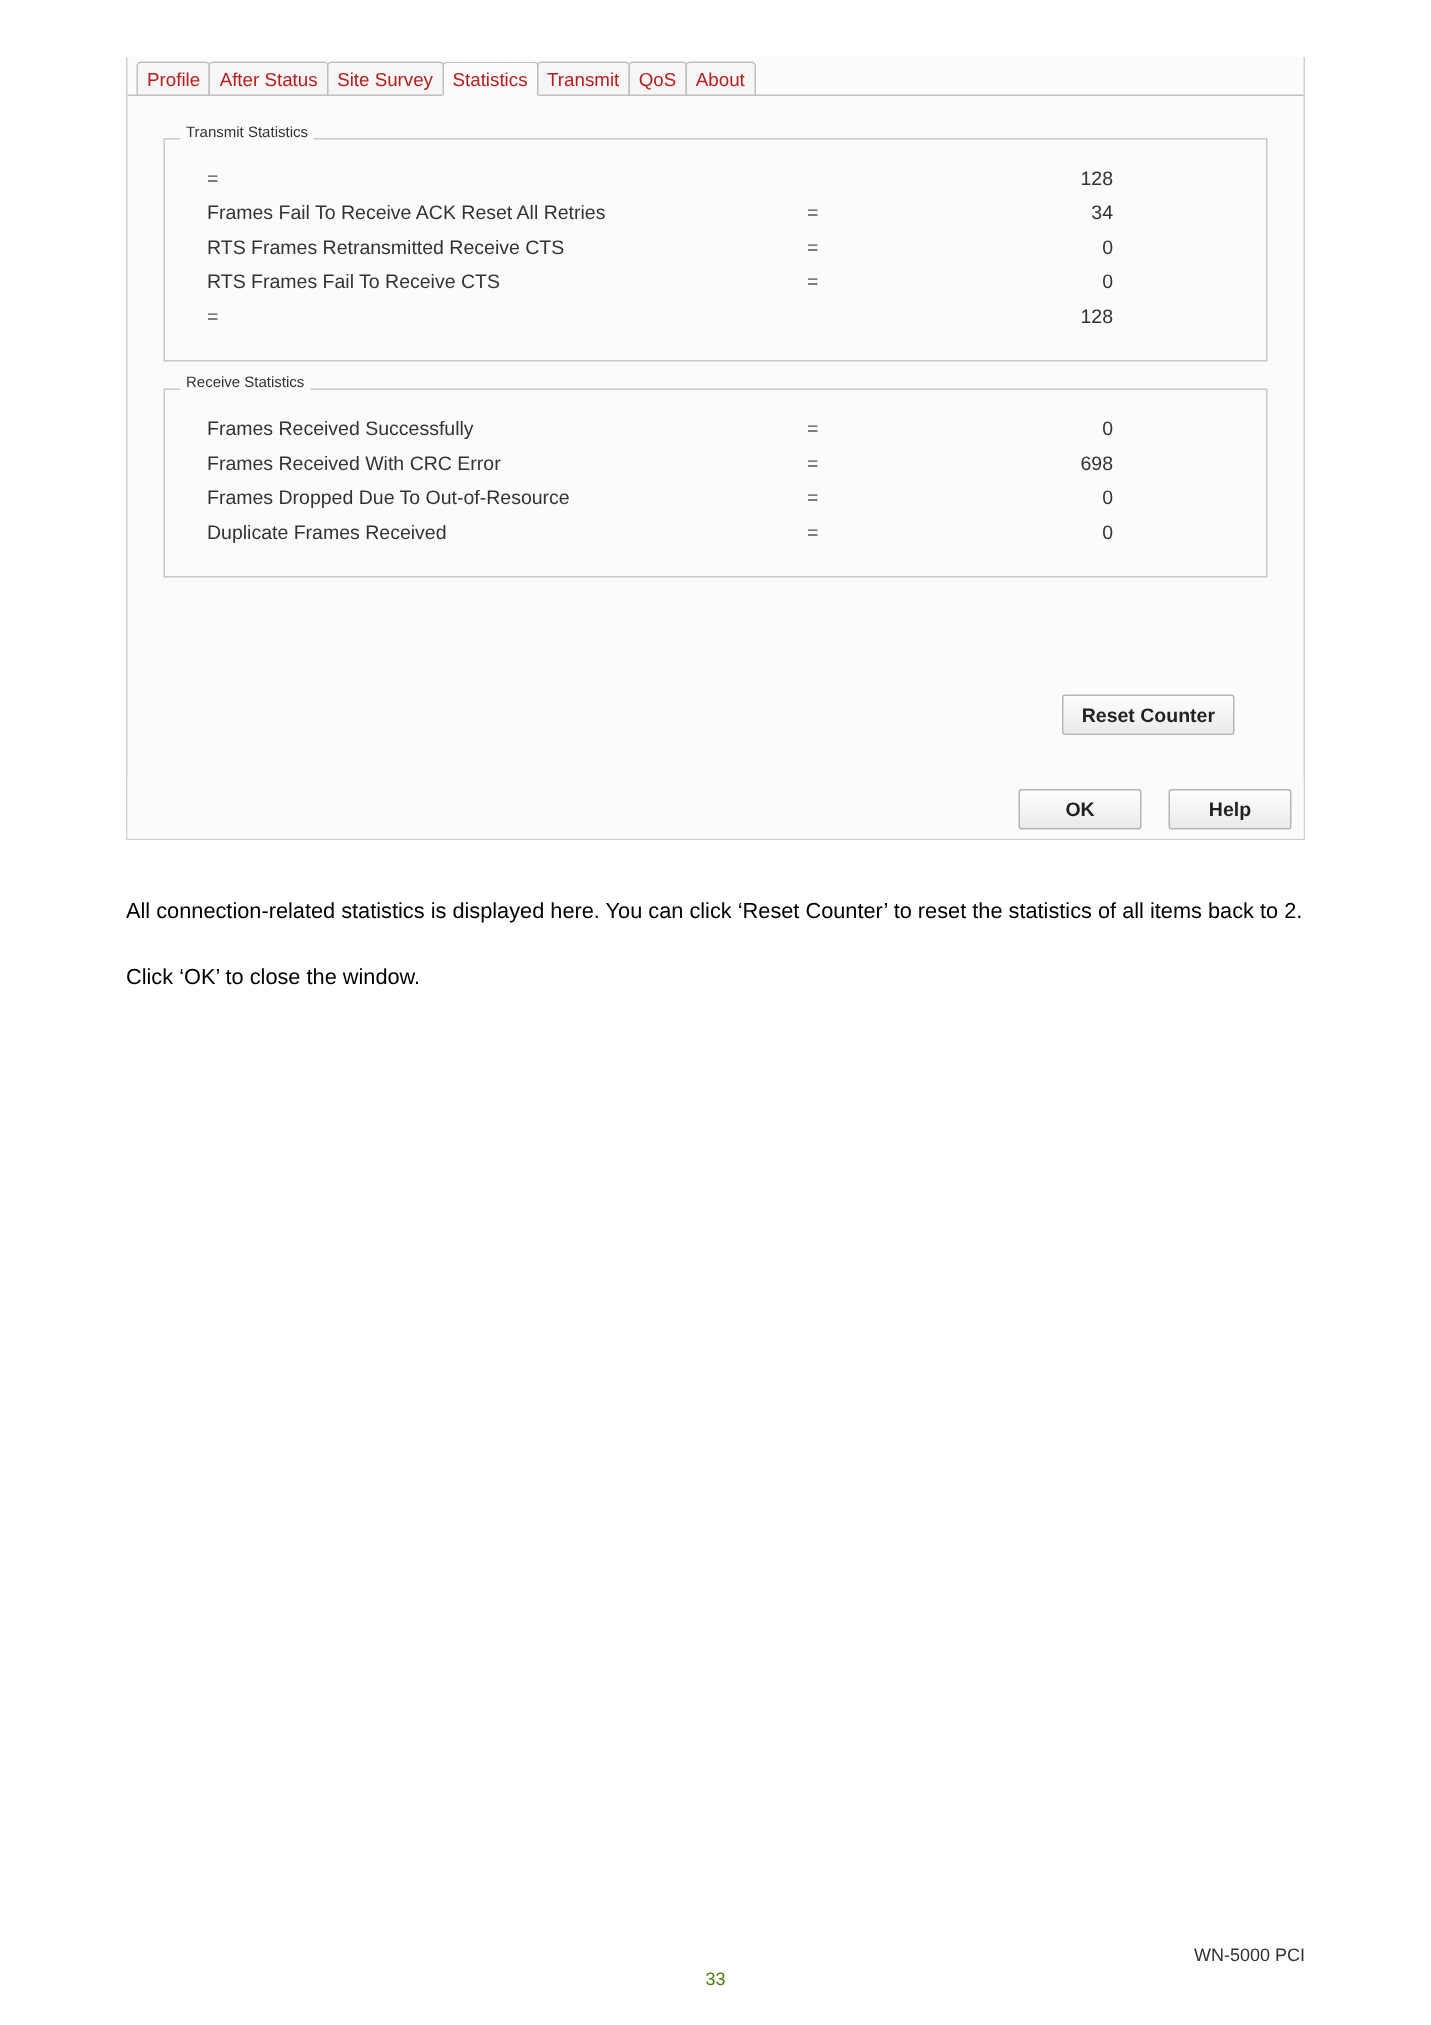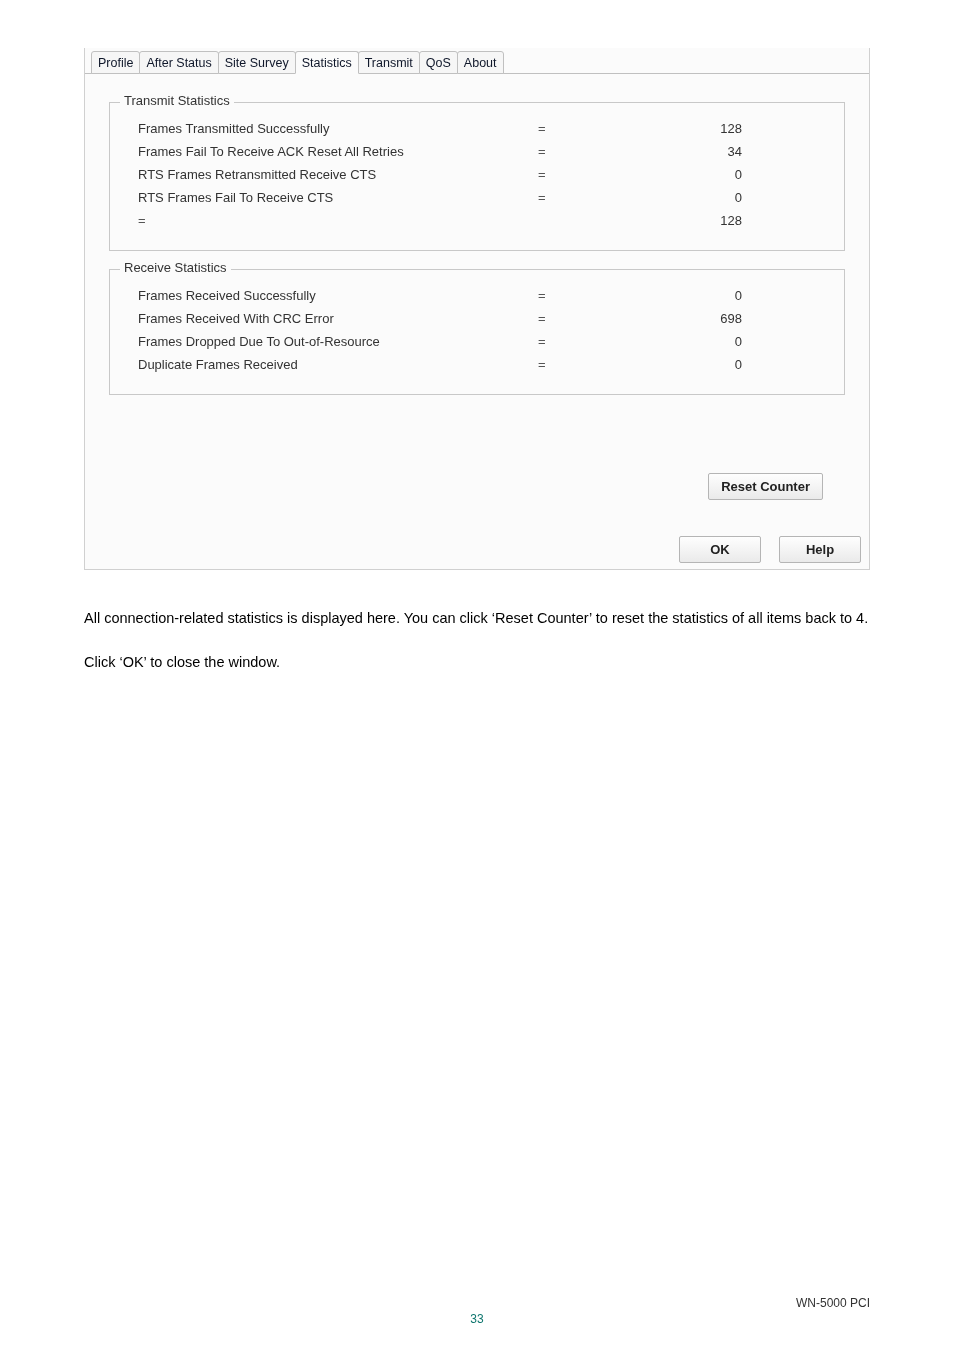--- a/index.html
+++ b/index.html
@@ -24,22 +24,22 @@
     padding: 0;
   }
   
   .tabs {
     display: flex;
     align-items: flex-end;
     height: 26px;
     padding: 0 6px;
     font-family: Tahoma, Arial, sans-serif;
     font-size: 12.5px;
-    color: #0f172a;
-    margin-top: 18px;
+    color: #b91c1c;
+    margin-top: 8px;
   }
   .tab {
     padding: 4px 6px 3px 6px;
     border: 1px solid #c0c0c0;
     border-bottom: 1px solid #c0c0c0;
     border-radius: 3px 3px 0 0;
     background: #f6f6f6;
     margin-right: -1px;
     cursor: default;
     white-space: nowrap;
@@ -64,21 +64,21 @@
     font-family: Tahoma, Arial, sans-serif;
     font-size: 13px;
     color: #333;
   }
   .groupbox .legend {
     position: absolute;
     top: -10px;
     left: 10px;
     background: #fbfbfb;
     padding: 0 4px;
-    font-size: 13px;
+    font-size: 10px;
     color: #333;
   }
   .stat-row {
     display: flex;
     align-items: center;
     padding: 4px 0 4px 16px;
   }
   .stat-label {
     flex: 0 0 400px;
   }
@@ -126,21 +126,21 @@
     font-size: 14.5px;
     line-height: 2.0;
     color: #000;
   }
   .footer-pagenum {
     position: absolute;
     left: 0; right: 0;
     bottom: 24px;
     text-align: center;
     font-size: 12px;
-    color: #0f766e;
+    color: #4d7c0f;
   }
   .footer-model {
     position: absolute;
     right: 84px;
     bottom: 40px;
     font-size: 12px;
     color: #333;
   }
 </style>
 </head>
@@ -159,21 +159,20 @@
       <div class="tab">QoS</div>
       <div class="tab">About</div>
     </div>
 
     <div class="tabpage">
 
       <div class="groupbox">
         <div class="legend">Transmit Statistics</div>
 
         <div class="stat-row">
-          <div class="stat-label">Frames Transmitted Successfully</div>
           <div class="stat-eq">=</div>
           <div class="stat-val">128</div>
         </div>
         <div class="stat-row">
           <div class="stat-label">Frames Fail To Receive ACK Reset All Retries</div>
           <div class="stat-eq">=</div>
           <div class="stat-val">34</div>
         </div>
         <div class="stat-row">
           <div class="stat-label">RTS Frames Retransmitted Receive CTS</div>
@@ -223,20 +222,20 @@
     </div>
 
     <div class="dlg-buttons">
       <span class="btn">OK</span>
       <span class="btn">Help</span>
     </div>
 
   </div>
 
   <div class="doc-text">
-    <p>All connection-related statistics is displayed here. You can click ‘Reset Counter’ to reset the statistics of all items back to 4.</p>
+    <p>All connection-related statistics is displayed here. You can click ‘Reset Counter’ to reset the statistics of all items back to 2.</p>
     <p>Click ‘OK’ to close the window.</p>
   </div>
 
 </div>
 
 <div class="footer-model">WN-5000 PCI</div>
 <div class="footer-pagenum">33</div>
 
 </body></html>

